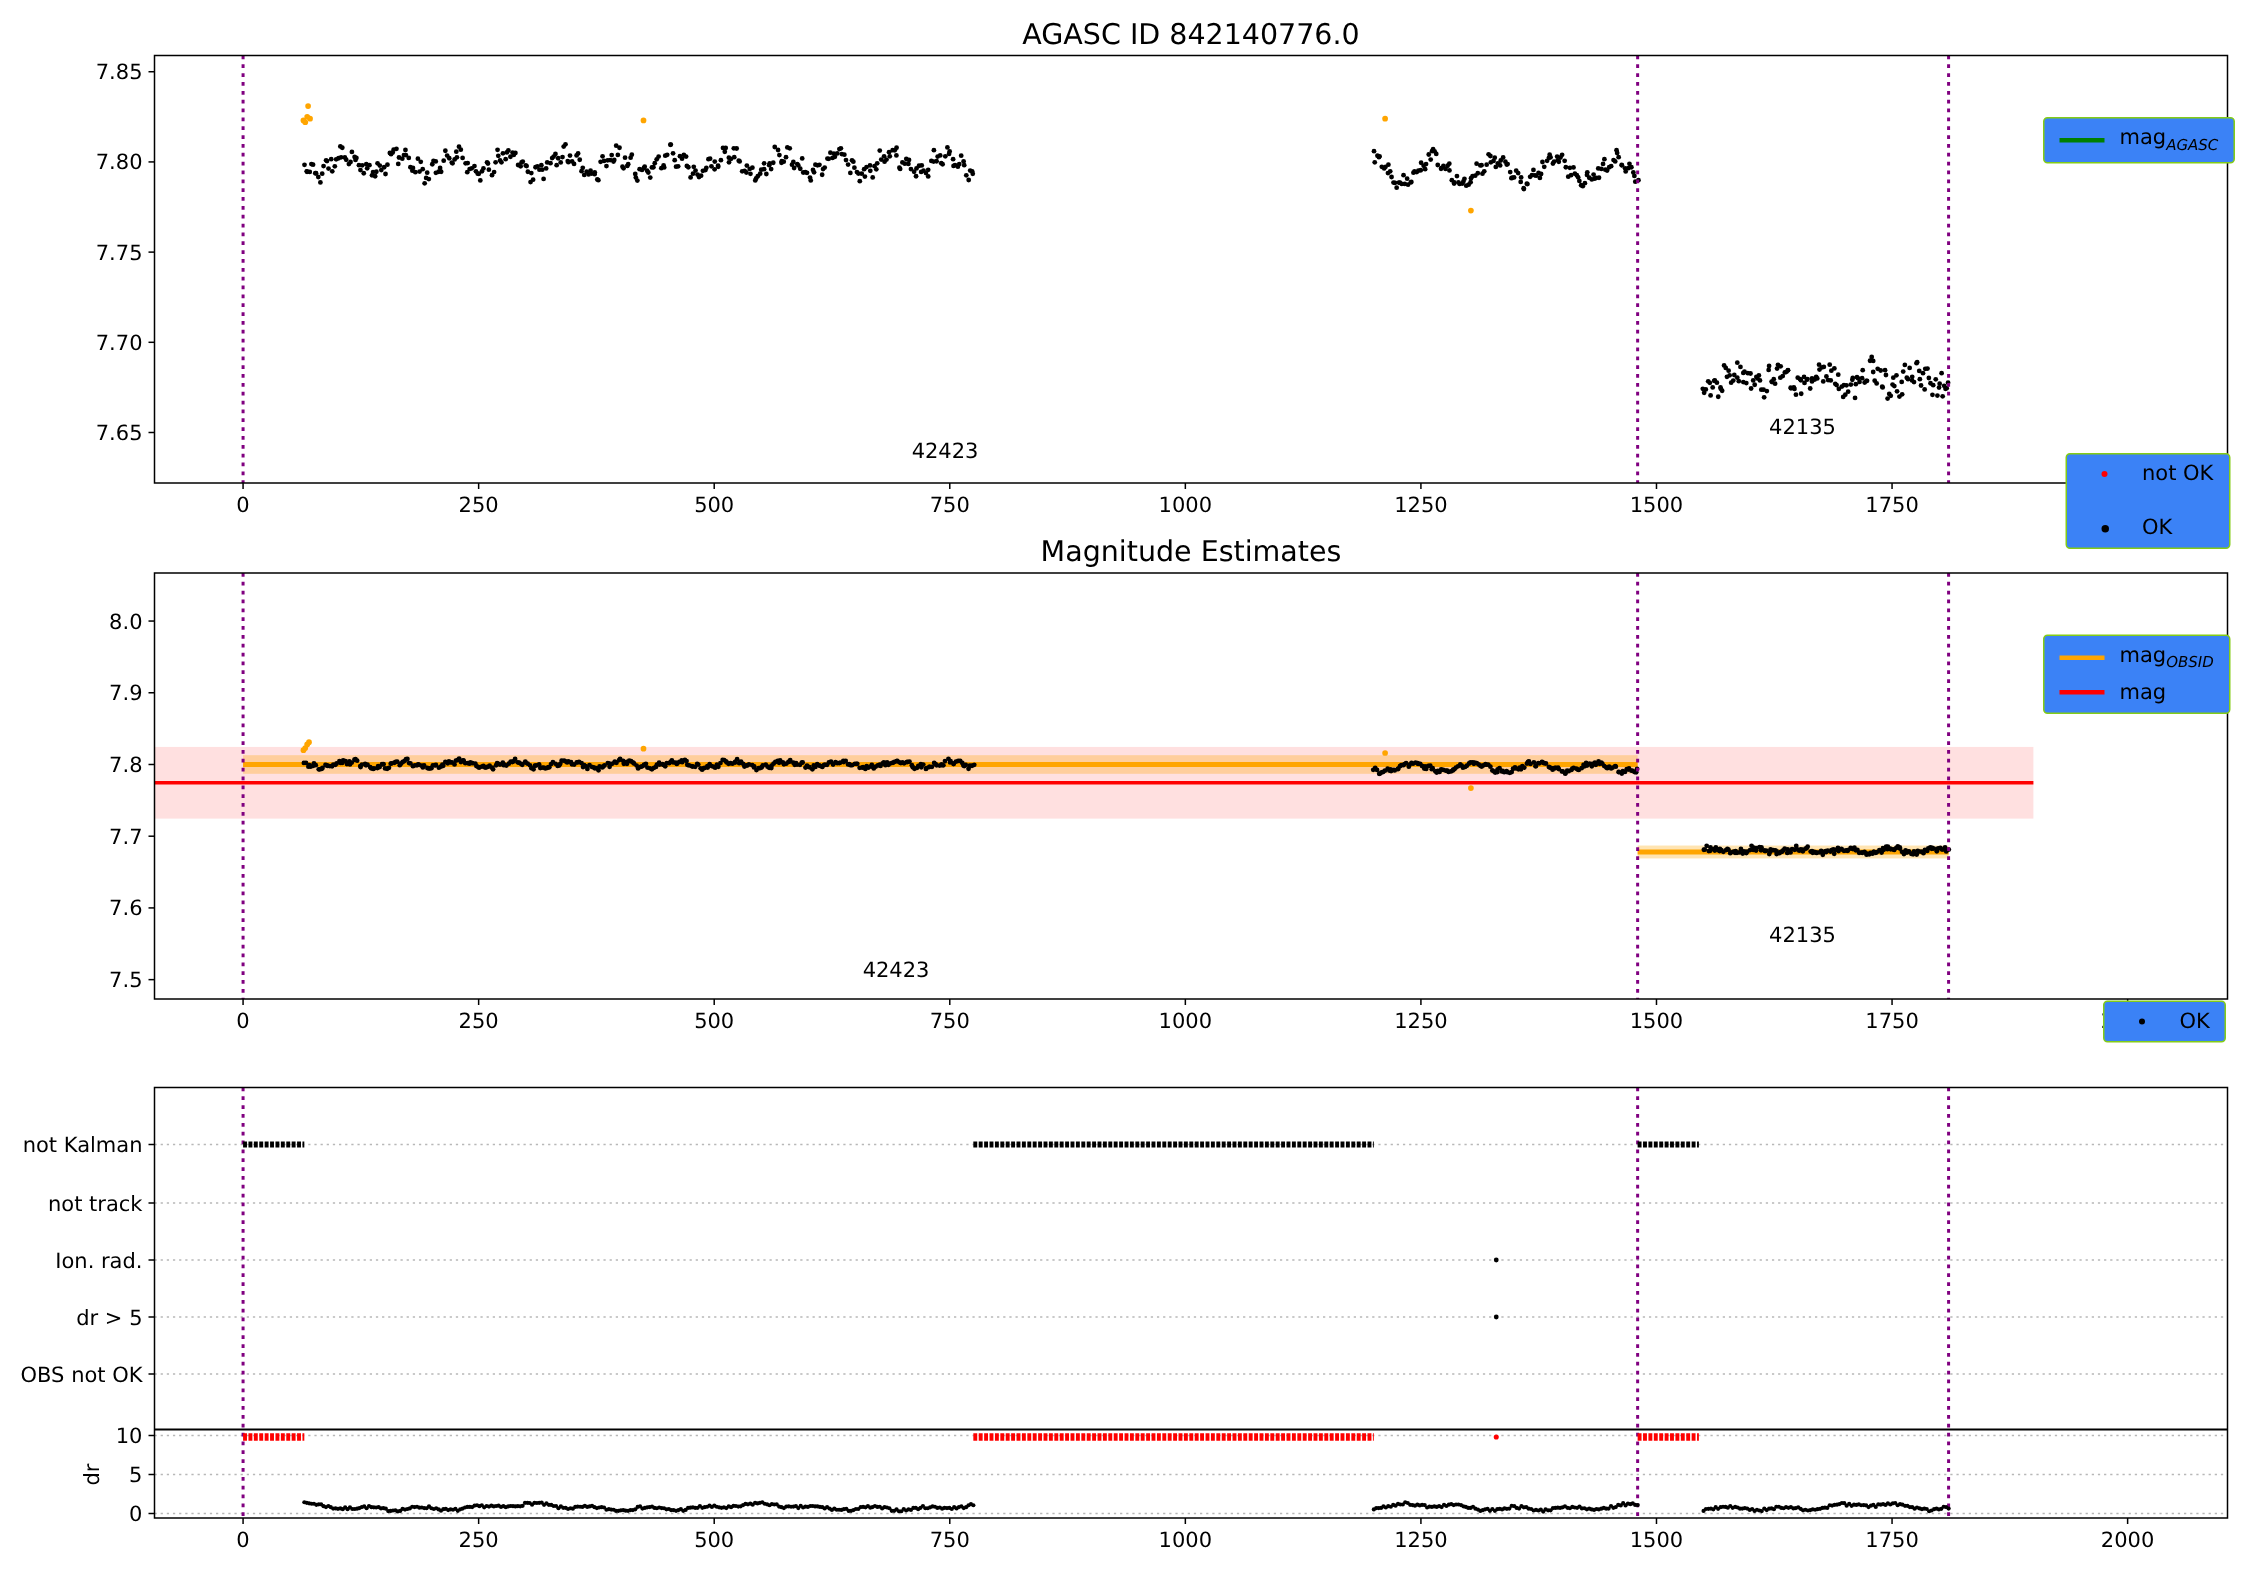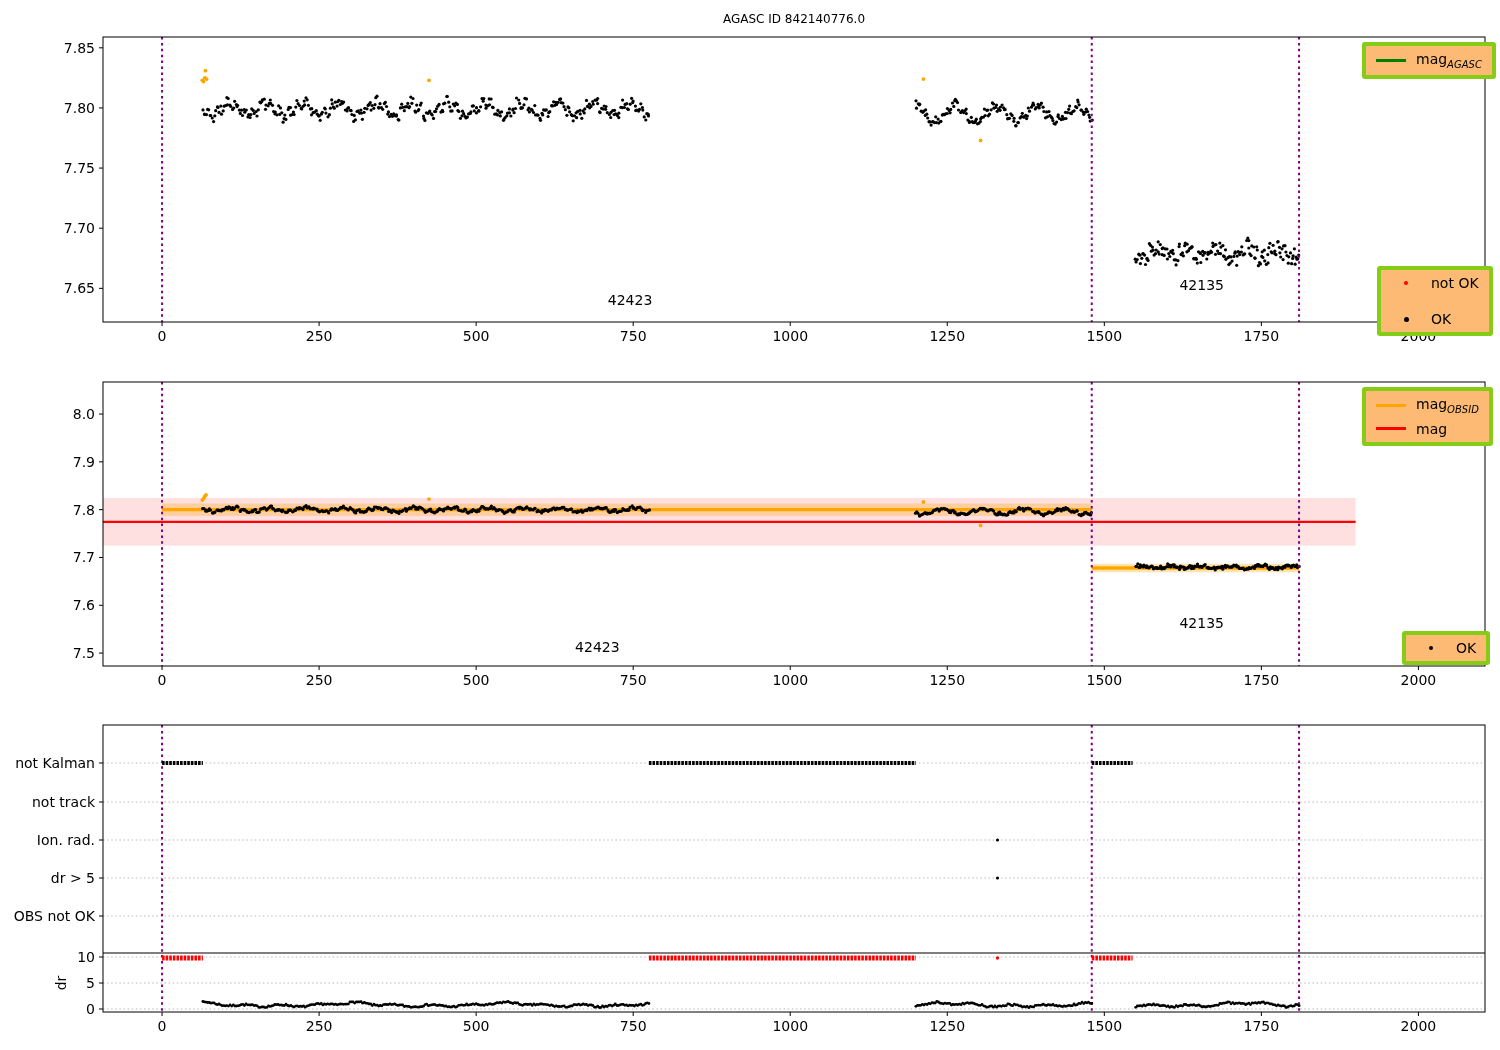--- a/index.html
+++ b/index.html
@@ -1,24 +1,24 @@
 <!DOCTYPE html>
 <html><head>
 <meta charset="utf-8">
 <style>
   html,body{margin:0;padding:0;background:#ffffff;}
   #figure{position:relative;width:1500px;height:1050px;background:#ffffff;
           font-family:"DejaVu Sans",sans-serif;color:#000;overflow:hidden;}
   #fig-svg{position:absolute;left:0;top:0;}
   #fig-svg text{font-family:"DejaVu Sans",sans-serif;fill:#000;}
   .chart-title{position:absolute;left:103px;width:1382px;text-align:center;
-               font-size:12px;color:#000;}
-  .legend{position:absolute;background:#fdba74;border:4px solid #84cc16;
+               font-size:19px;color:#000;}
+  .legend{position:absolute;background:#3b82f6;border:1px solid #84cc16;
           border-radius:3px;padding:5px 10px;display:flex;flex-direction:column;
-          gap:6px;font-size:14px;z-index:5;}
+          gap:6px;font-size:14px;z-index:5;margin-top:36px;}
   .legend-row{display:flex;align-items:center;gap:10px;}
   .swatch-area{width:30px;display:flex;align-items:center;justify-content:center;flex:0 0 30px;}
   .swatch-line{width:30px;height:3px;}
   .swatch-dot{border-radius:50%;}
   .legend-lbl{white-space:nowrap;}
   .legend-lbl sub{font-size:10px;font-style:italic;}
 </style>
 </head>
 <body>
 
@@ -2090,20 +2090,21 @@
         <line x1="1104.3218181818181" x2="1104.3218181818181" y1="1012" y2="1016" stroke="#000" stroke-width="1"></line>
         <text x="1104.3218181818181" y="1031" text-anchor="middle" font-size="14">1500</text>
         <line x1="1261.3672727272726" x2="1261.3672727272726" y1="1012" y2="1016" stroke="#000" stroke-width="1"></line>
         <text x="1261.3672727272726" y="1031" text-anchor="middle" font-size="14">1750</text>
         <line x1="1418.4127272727274" x2="1418.4127272727274" y1="1012" y2="1016" stroke="#000" stroke-width="1"></line>
         <text x="1418.4127272727274" y="1031" text-anchor="middle" font-size="14">2000</text>
         <rect x="103" y="725" width="1382" height="287" fill="none" stroke="#000" stroke-width="1"></rect>
       </g>
     </svg>
   <div class="chart-title" style="top:12px">AGASC ID 842140776.0</div>
+  <div class="chart-title" style="top:357px">Magnitude Estimates</div>
   <div id="legend-layer">
       <div class="legend" style="left: 1362px; top: 42px;">
         <div class="legend-row">
           <span class="swatch-area">
             <span class="swatch-line" style="background: rgb(0, 128, 0);"></span>
           </span>
           <span class="legend-lbl">mag<sub>AGASC</sub></span>
         </div>
       </div>
       <div class="legend" style="left: 1377px; top: 266px; gap: 20px;">

